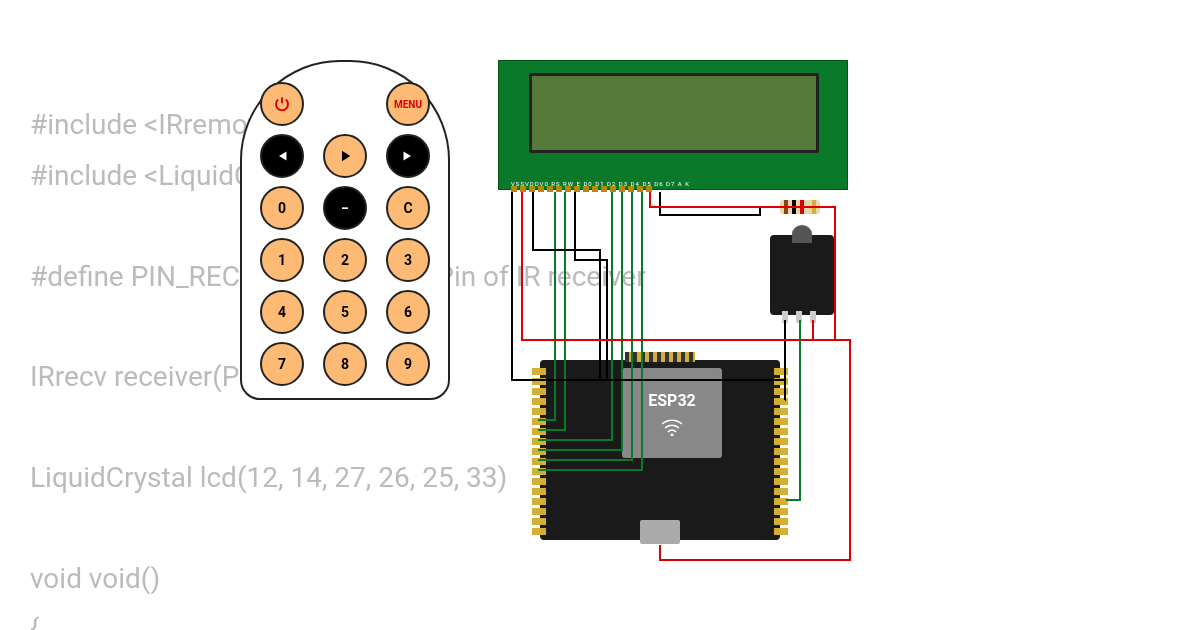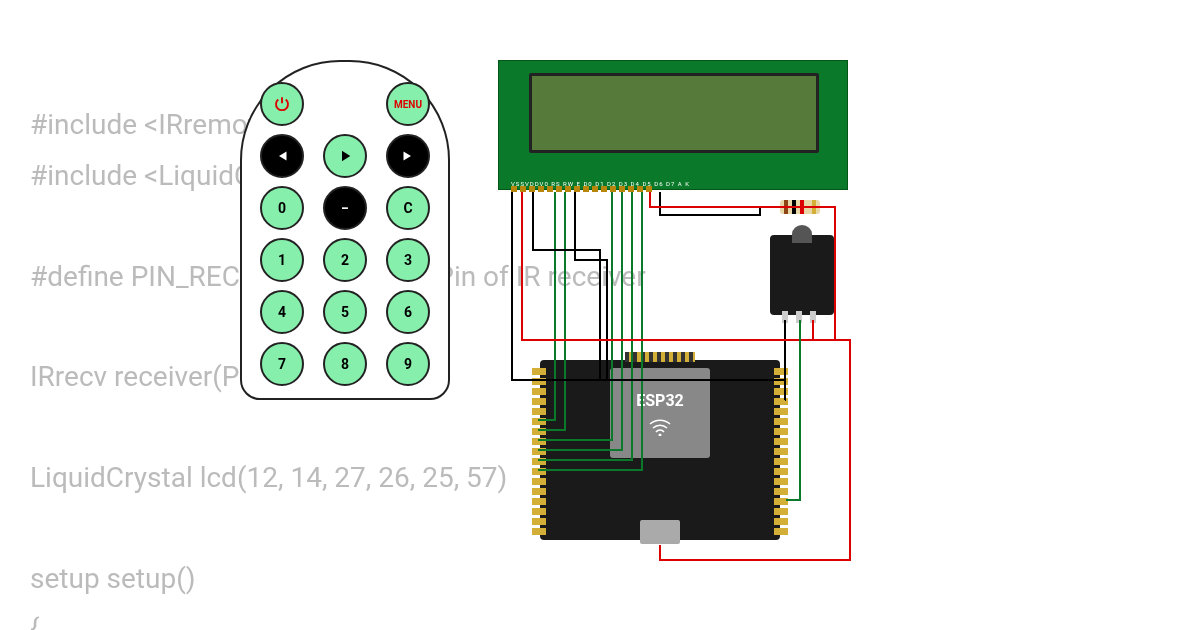--- a/index.html
+++ b/index.html
@@ -40,21 +40,21 @@
     .rbtn {
       width: 44px;
       height: 44px;
       border-radius: 50%;
       border: 2px solid #222;
       display: flex;
       align-items: center;
       justify-content: center;
       font-size: 14px;
       font-weight: bold;
-      background: #86efac;
+      background: #fdba74;
     }
     .rbtn.red { color: #d00; }
     .rbtn.black-fill { background: #000; color: #fff; }
     .rbtn svg { width: 18px; height: 18px; }
     .rbtn.small-text { font-size: 10px; }
     
     .lcd-module {
       position: absolute;
       left: 498px;
       top: 60px;
@@ -135,21 +135,21 @@
       position: absolute;
       left: 540px;
       top: 360px;
       width: 240px;
       height: 180px;
       background: #1a1a1a;
       border-radius: 4px;
     }
     .esp32-shield {
       position: absolute;
-      left: 70px;
+      left: 82px;
       top: 8px;
       width: 100px;
       height: 90px;
       background: #888;
       border-radius: 3px;
       display:flex;
       flex-direction:column;
       align-items:center;
       justify-content:center;
       color:#fff;
@@ -197,23 +197,23 @@
 <body>
 
 <div class="code-area">
 <span>#include &lt;IRremote.h&gt;</span>
 <span>#include &lt;LiquidCrystal.h</span>
 
 <span>#define PIN_RECEIVER 17</span>            <span>Pin of IR receiver</span>
 
 <span>IRrecv receiver(PIN_RECE</span>
 
-<span>LiquidCrystal lcd(12, 14, 27, 26, 25, 57)</span>
-
-<span>setup setup()</span>
+<span>LiquidCrystal lcd(12, 14, 27, 26, 25, 33)</span>
+
+<span>void void()</span>
 <span>{</span>
 
 </div>
 
 <div class="remote">
   <div class="remote-row">
     <div class="rbtn red">
       <svg viewBox="0 0 24 24">
           <path fill="none" stroke="#d00" stroke-width="2.5" d="M12 3v8M7 6a8 8 0 1 0 10 0"></path>
         </svg>

